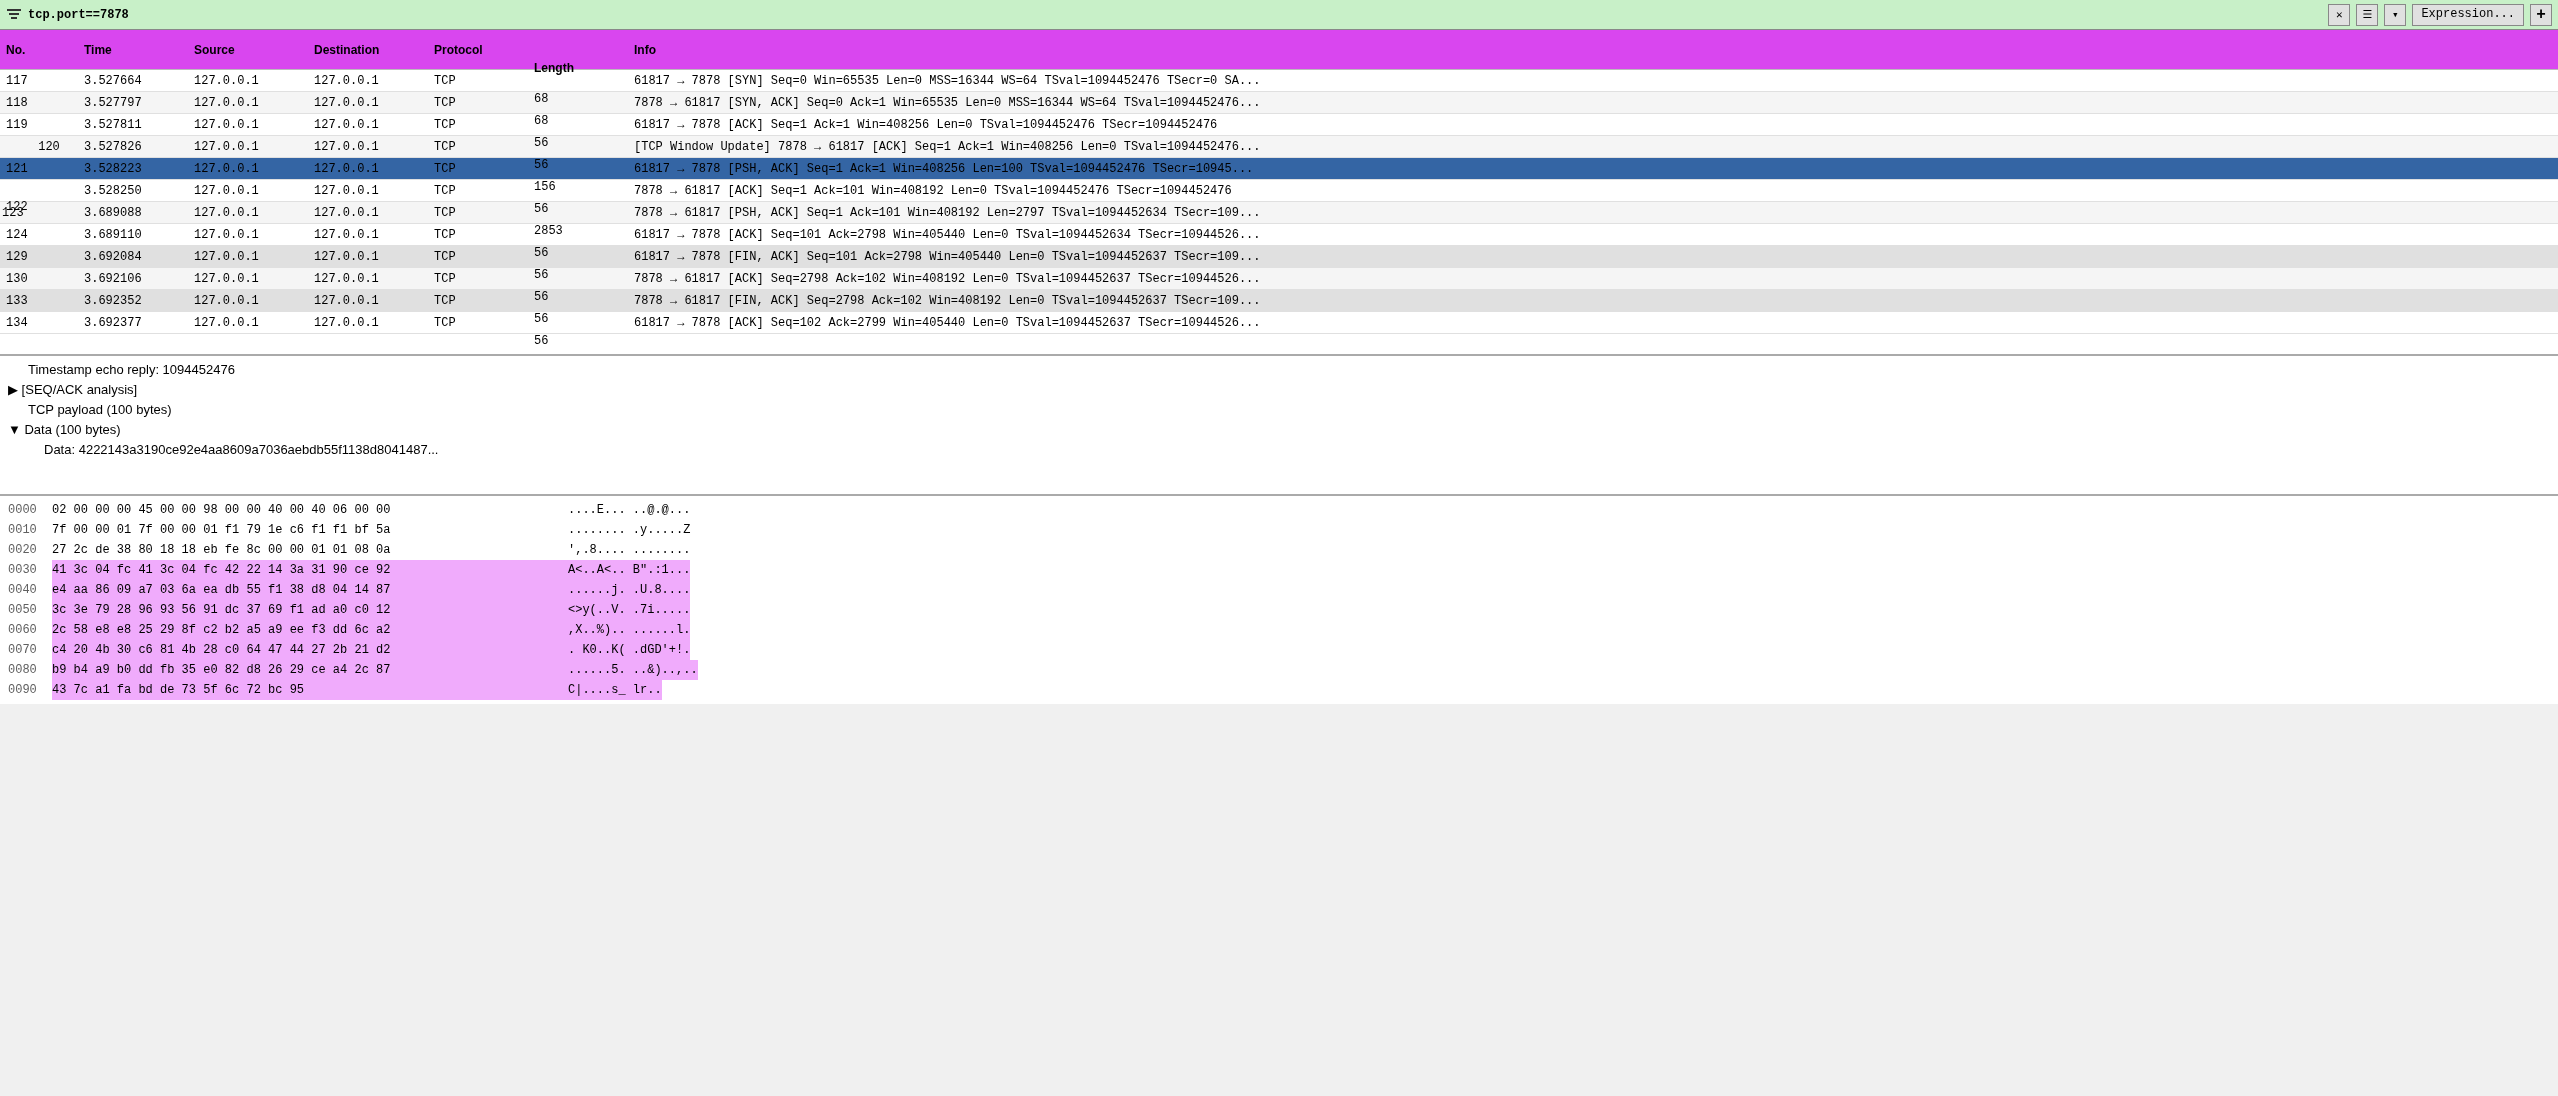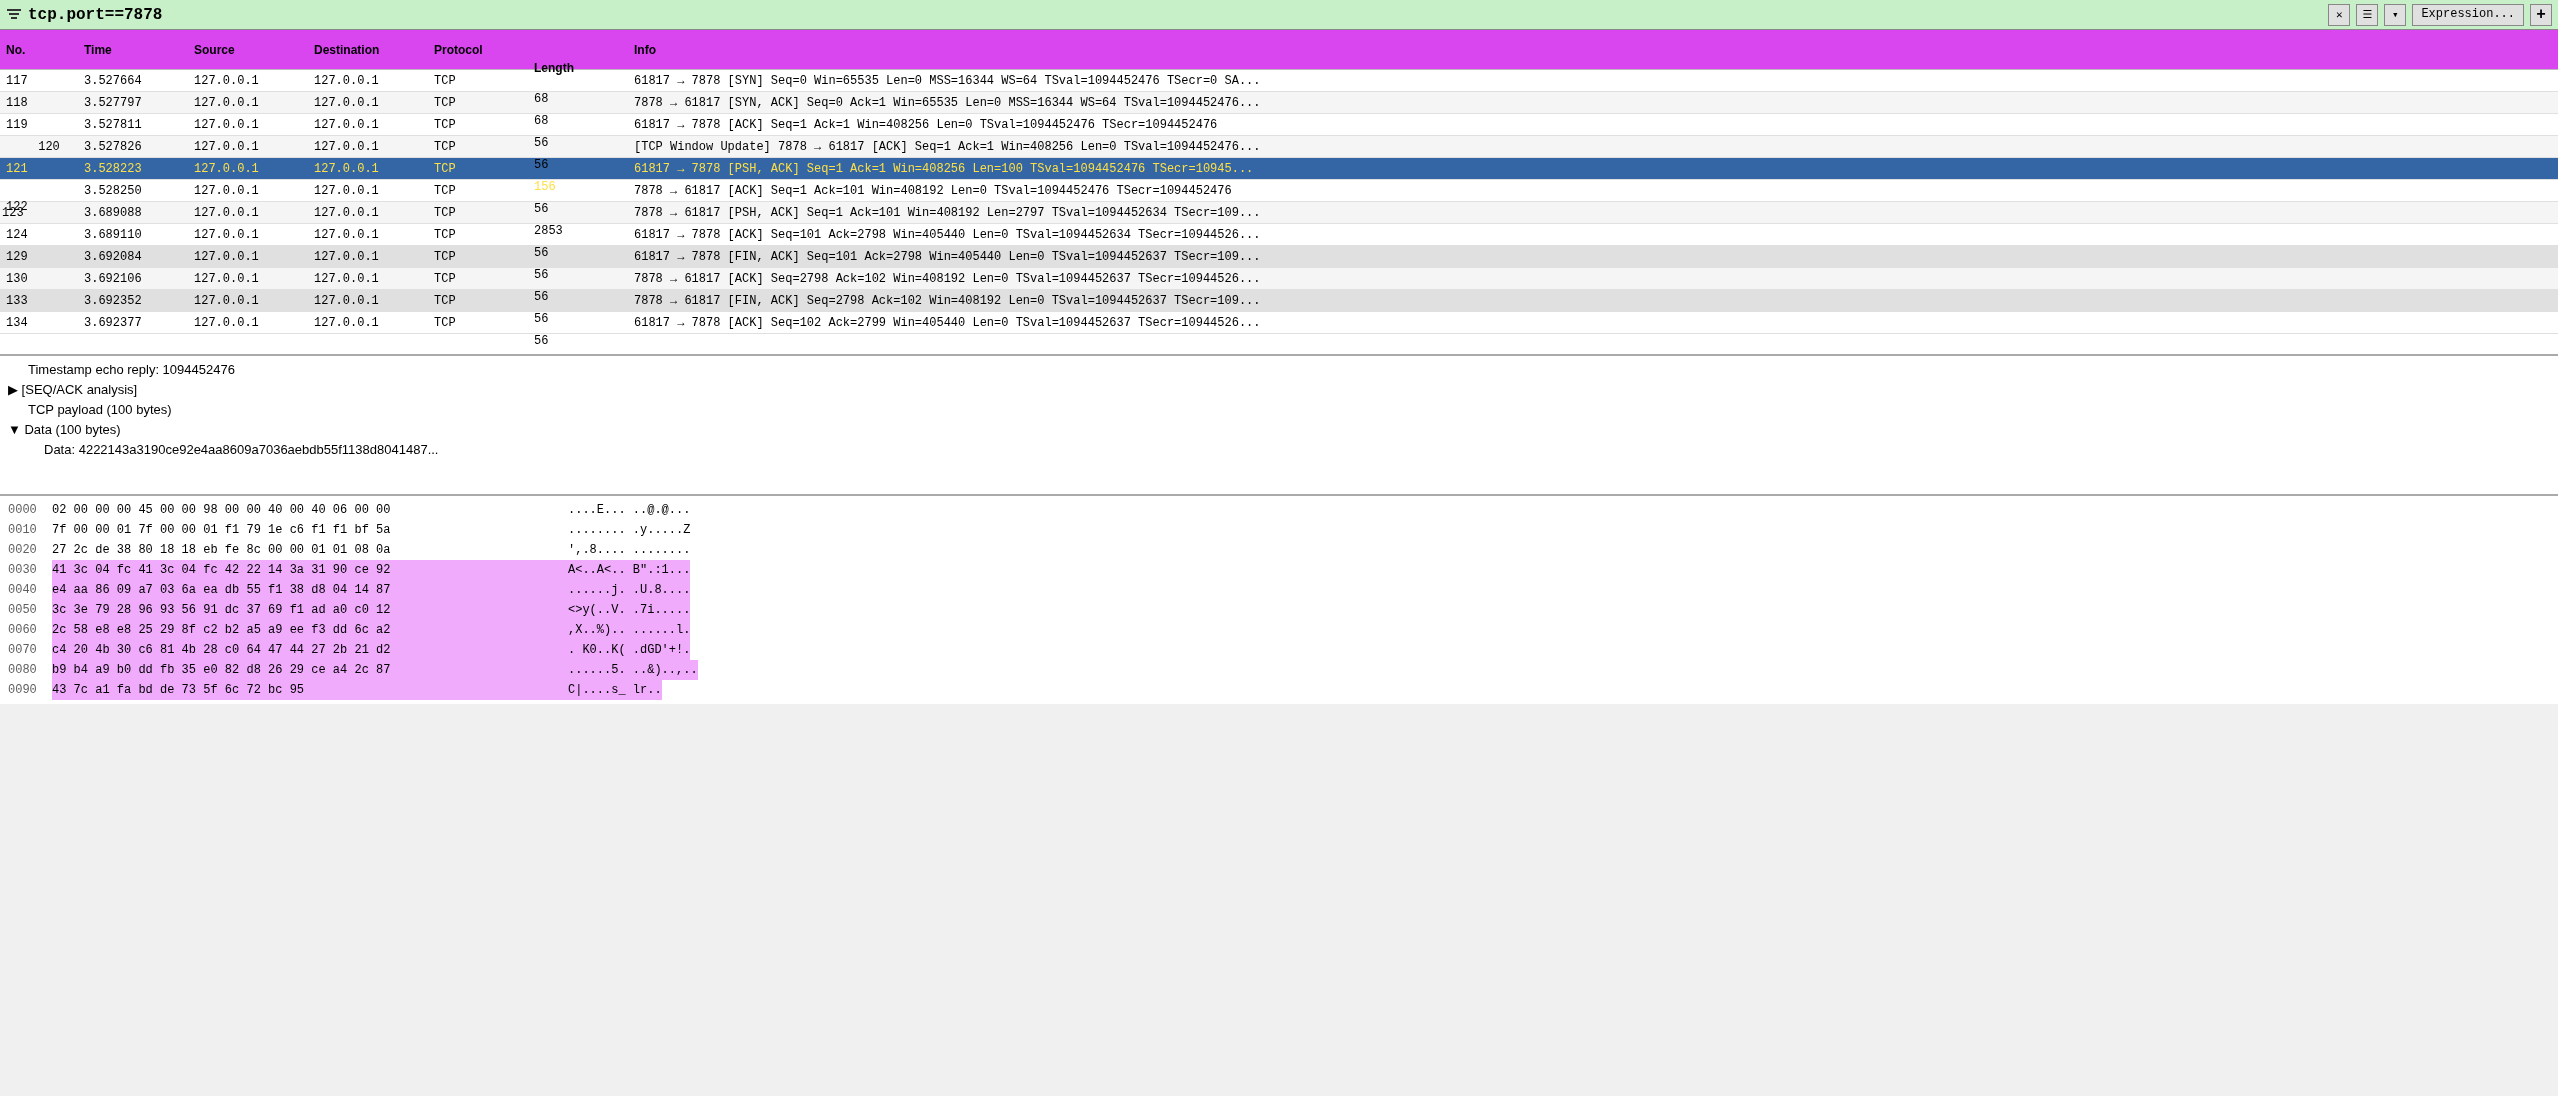--- a/index.html
+++ b/index.html
@@ -78,21 +78,21 @@
     .packet-row {
       display: flex;
       height: 22px;
       align-items: center;
       border-bottom: 1px solid #e0e0e0;
       font-size: 12px;
       font-family: 'Courier New', monospace;
     }
     .packet-row.selected {
       background: #3465a4;
-      color: #fde047;
+      color: #000000;
     }
     .packet-row.alt { background: #f5f5f5; }
     .packet-row.gray { background: #e0e0e0; }
 
     .cell { overflow: hidden; white-space: nowrap; text-overflow: ellipsis; }
 
     
     .spacer-row { height: 20px; background: #fff; }
 
     
@@ -149,21 +149,21 @@
 <body>
 
 <div id="title-bar">
   <span style="display:inline-block;width:16px;height:16px;">
     <svg width="16" height="16" viewBox="0 0 16 16">
         <rect x="1" y="2" width="14" height="2" fill="#333"></rect>
         <rect x="3" y="6" width="10" height="2" fill="#333"></rect>
         <rect x="5" y="10" width="6" height="2" fill="#333"></rect>
       </svg>
   </span>
-  <span style="flex:1;font-family:'Courier New',monospace;font-size:16px;font-weight:bold;">tcp.port==7878</span>
+  <span style="flex:1;font-family:'Courier New',monospace;font-size:12px;font-weight:bold;">tcp.port==7878</span>
   <div class="title-btn">✕</div>
   <div class="title-btn">☰</div>
   <div class="title-btn">▾</div>
   <div id="expression-btn">Expression...</div>
   <div id="plus-btn">+</div>
 </div>
 
 <div id="packet-list">
 
   <div id="col-headers">

